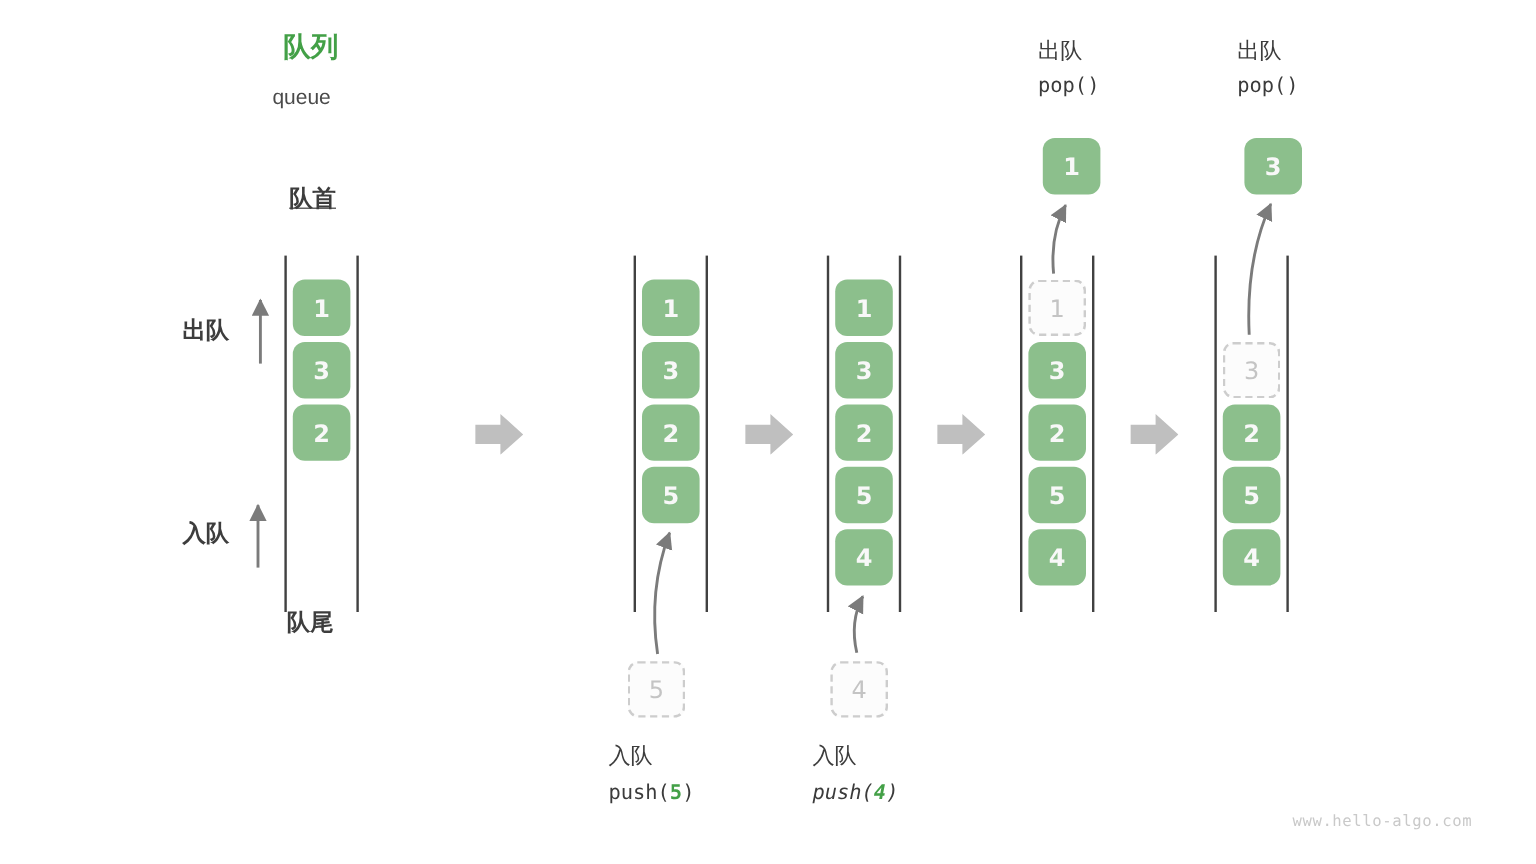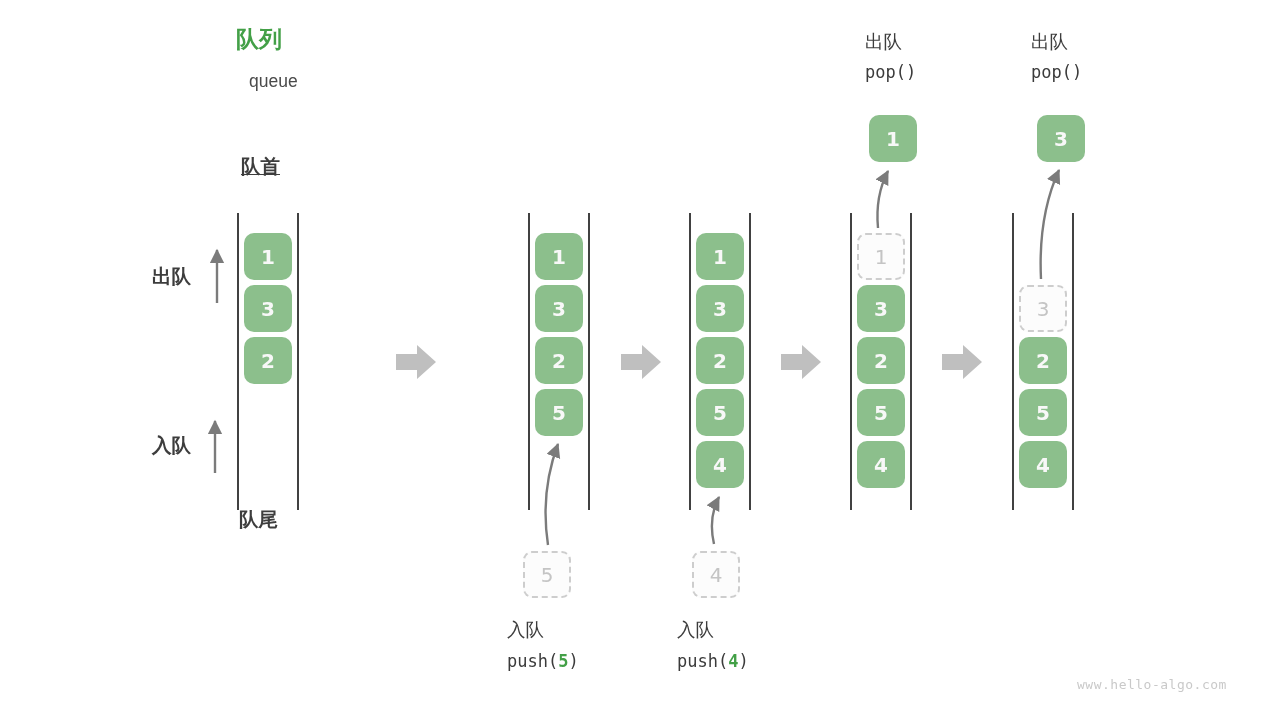--- a/index.html
+++ b/index.html
@@ -61,21 +61,21 @@
   .flow-arrow{position:absolute;width:40px;height:34px;}
   svg{display:block;}
   #overlay{position:absolute;left:0;top:0;pointer-events:none;}
 </style>
 </head>
 <body>
 
 <div id="stage">
 
   <div class="abs title-zh" style="left:236px;top:26px;">队列</div>
-  <div class="abs title-en" style="left:249px;top:71px;">queue</div>
+  <div class="abs title-en" style="left:227px;top:71px;">queue</div>
   <div class="abs zh-bold" style="left:241px;top:155px;text-decoration:underline;">队首</div>
   <div class="abs zh-bold" style="left:239px;top:508px;">队尾</div>
   <div class="abs zh-bold" style="left:152px;top:265px;">出队</div>
   <div class="abs zh-bold" style="left:152px;top:434px;">入队</div>
 
   <div class="channel" style="left:237px;"></div>
   <div class="channel" style="left:528px;"></div>
   <div class="channel" style="left:689px;"></div>
   <div class="channel" style="left:850px;"></div>
   <div class="channel" style="left:1012px;"></div>
@@ -149,21 +149,21 @@
 
     <path d="M1041,279 Q1038,216 1059,170" stroke="#7B7B7B" stroke-width="2.4" fill="none" marker-end="url(#ah)"></path>
   </svg>
 
   <div class="abs" style="left:507px;top:619px;">
     <div class="op-name">入队</div>
     <div class="op-code" style="margin-top:10px;"><span>push(</span><span class="arg">5</span><span>)</span></div>
   </div>
   <div class="abs" style="left:677px;top:619px;">
     <div class="op-name">入队</div>
-    <div class="op-code" style="margin-top:10px;"><span>push(</span><span class="arg">4</span><span>)</span></div>
+    <div class="op-code" style="margin-top:10px;font-style:italic;"><span>push(</span><span class="arg">4</span><span>)</span></div>
   </div>
 
   <div class="abs" style="left:865px;top:31px;">
     <div class="op-name">出队</div>
     <div class="op-code" style="margin-top:9px;">pop()</div>
   </div>
   <div class="abs" style="left:1031px;top:31px;">
     <div class="op-name">出队</div>
     <div class="op-code" style="margin-top:9px;">pop()</div>
   </div>

